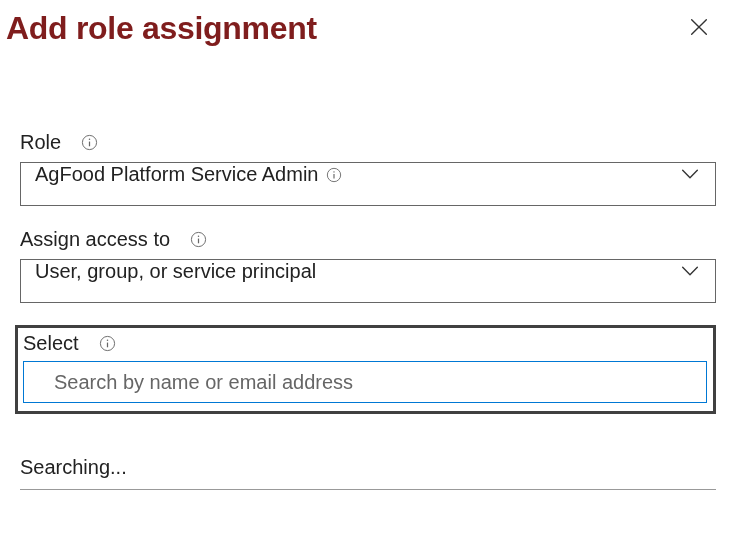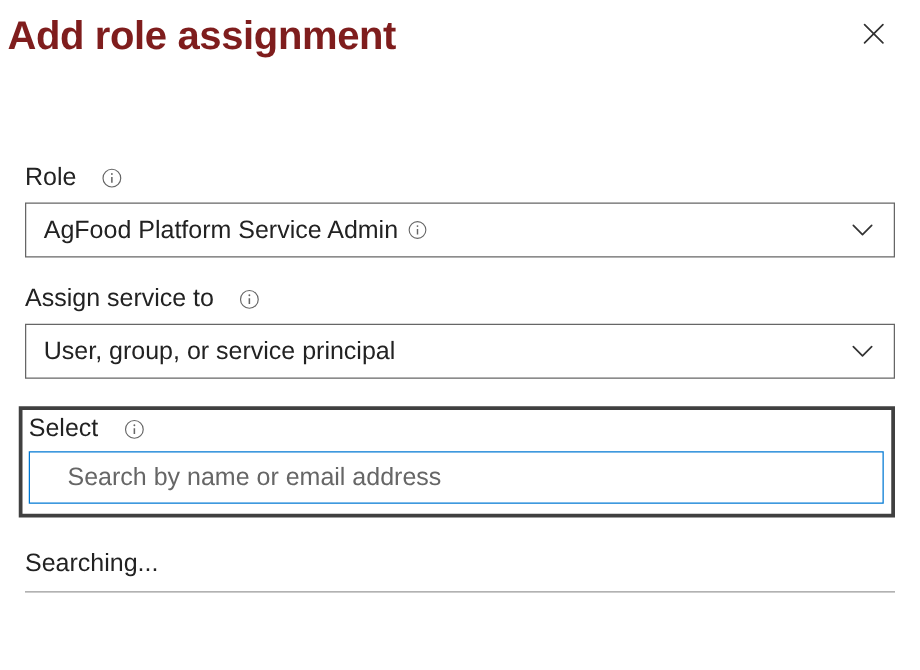--- a/index.html
+++ b/index.html
@@ -70,21 +70,21 @@
     .info-icon svg {
       width: 17px;
       height: 17px;
     }
     .dropdown {
       width: 100%;
       height: 44px;
       border: 1px solid #666;
       background: #fff;
       display: flex;
-      align-items: center;
+      align-items: flex-start;
       justify-content: space-between;
       padding: 0 14px;
       cursor: pointer;
     }
     .dropdown-value {
       font-size: 20px;
       color: #222;
       display: flex;
       align-items: center;
       gap: 8px;
@@ -115,21 +115,21 @@
       font-size: 20px;
       color: #222;
       font-family: inherit;
       margin-left: 5px;
       width: calc(100% - 5px);
     }
     .search-input::placeholder {
       color: #666;
     }
     .results-section {
-      margin-top: 26px;
+      margin-top: 42px;
       padding: 0 20px;
     }
     .status-text {
       font-size: 20px;
       color: #222;
       padding-bottom: 10px;
     }
     .divider {
       border: none;
       border-top: 1px solid #999;
@@ -190,21 +190,21 @@
         <span class="chevron">
           <svg viewBox="0 0 24 24" fill="none" stroke="#333" stroke-width="1.5" stroke-linecap="round" stroke-linejoin="round">
             <polyline points="4 8 12 16 20 8"></polyline>
           </svg>
         </span>
       </div>
     </div>
 
     <div class="field-group">
       <div class="field-label-row">
-        <span class="field-label">Assign service to</span>
+        <span class="field-label">Assign access to</span>
         <span class="info-icon">
           <svg viewBox="0 0 18 18" fill="none" stroke="#666" stroke-width="1">
             <circle cx="9" cy="9" r="7.5"></circle>
             <line x1="9" y1="8" x2="9" y2="13" stroke-width="1.3"></line>
             <circle cx="9" cy="5.5" r="0.8" fill="#666" stroke="none"></circle>
           </svg>
         </span>
       </div>
       <div class="dropdown">
         <span class="dropdown-value">User, group, or service principal</span>

